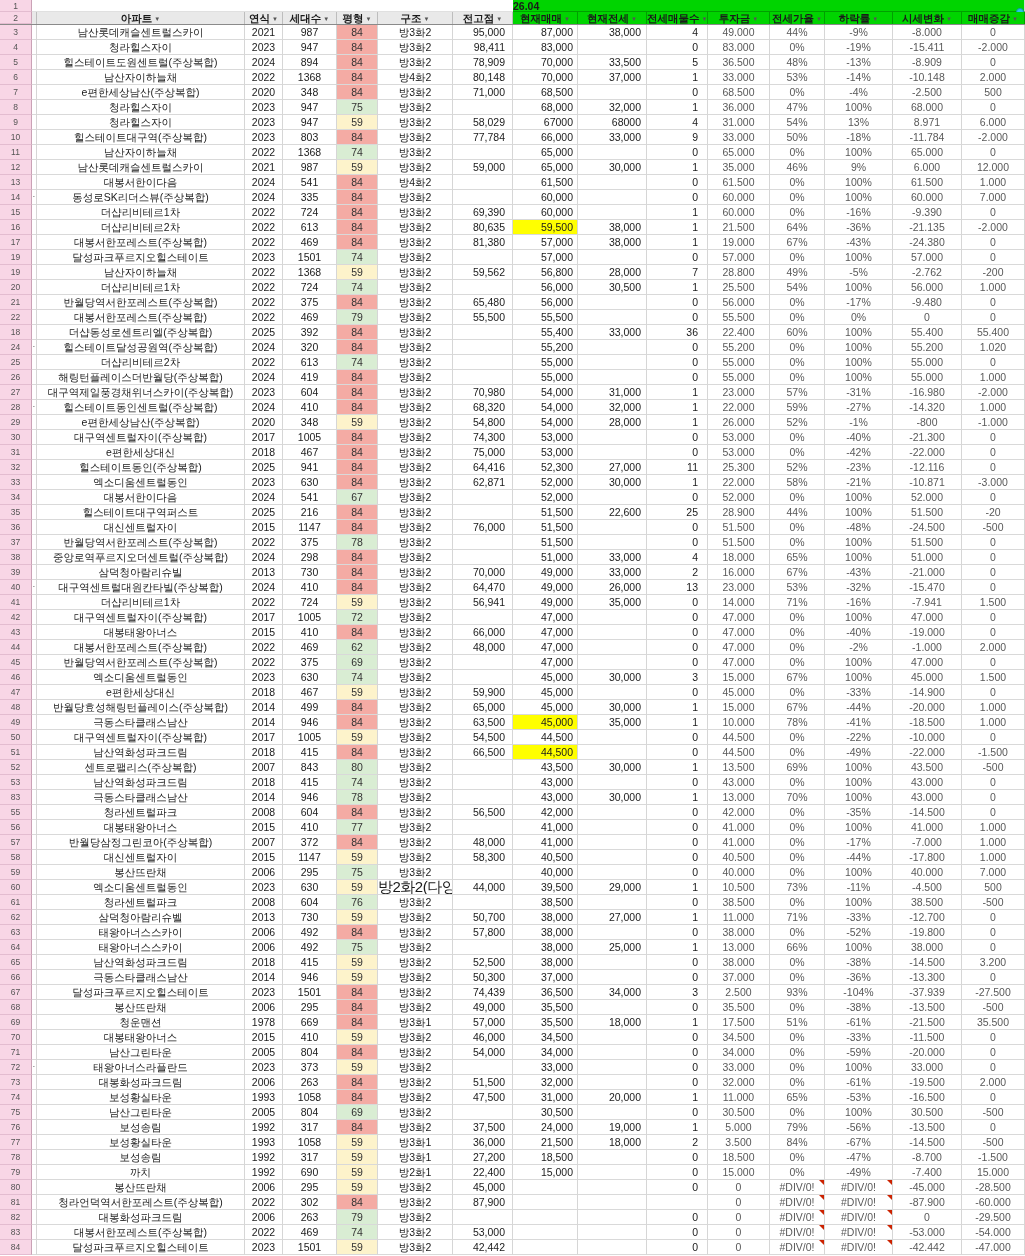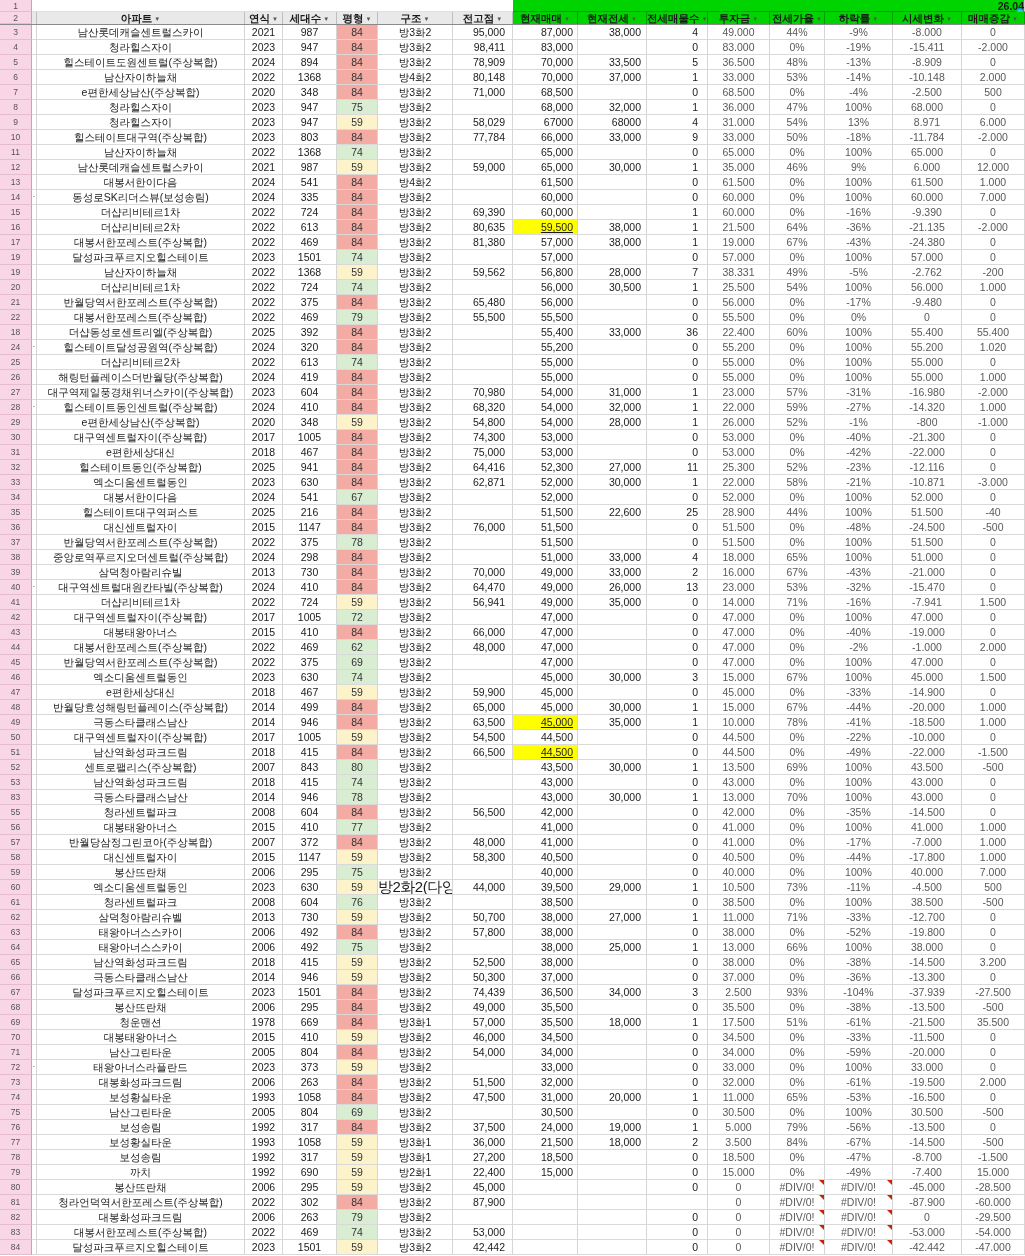--- a/index.html
+++ b/index.html
@@ -12,35 +12,35 @@
   
   .rn { background:var(--pink); color:#555; font-size:8.5px; text-align:center; line-height:15px; border-right:1px solid #caa2b6; border-bottom:1px solid #e3bcd0; }
   #row1 .rn, #row2 .rn { line-height:12px; }
   .ga { border-right:1px solid #d6d6d6; font-size:7px; line-height:13px; text-align:center; color:#333; }
   
   .hd { background:#e9e9e9; font-weight:bold; font-size:10.5px; text-align:center; line-height:13px; border-right:1px solid #bdbdbd; border-bottom:none; }
   .hd.green { background:var(--green); border-right:1px solid #00a000; }
   .farrow { font-size:6px; color:#555; vertical-align:1px; margin-left:2px; }
   
   .blank1 { border-bottom:1px solid #e0e0e0; border-right:none; }
-  .period { background:var(--green); text-align:right; font-size:10.5px; font-weight:bold; line-height:12px; color:#1a1a1a; border-bottom:1px solid #00a000; }
+  .period { background:var(--green); text-align:left; font-size:10.5px; font-weight:bold; line-height:12px; color:#1a1a1a; border-bottom:1px solid #00a000; }
   .cursor-dot { position:absolute; top:8px; right:1px; width:8px; height:8px; border-radius:50%; background:#29c5e6; border:1px solid #0e93b5; }
   
   .c-apt { text-align:center; }
   .c-yr,.c-un,.c-st { text-align:center; }
   .c-sz { text-align:center; font-weight:normal; color:#333; }
   .sz-red { background:var(--szred); }
   .sz-yellow { background:var(--szyellow); }
   .sz-green { background:var(--szgreen); }
   .c-pk { text-align:right; padding-right:7px; }
   .c-sa { text-align:right; padding-right:4px; }
   .c-je { text-align:right; padding-right:5px; }
   .c-li { text-align:right; padding-right:9px; }
   .gray { color:#595959; text-align:center; }
-  .hl { background:var(--hl);text-decoration:underline; }
+  .hl { background:var(--hl); }
   .div0::after { content:""; position:absolute; top:0; right:0; border-left:5px solid transparent; border-top:5px solid #cc2200; }
   .st-small { font-size:15px; letter-spacing:-0.5px; }
 </style>
 </head>
 <body>
 
 <div id="sheet">
 
   <div id="row1">
     <div class="cell rn">1</div>
@@ -264,21 +264,21 @@
         <div class="cell c-li">0</div>
         <div class="cell gray">61.500</div>
         <div class="cell gray">0%</div>
         <div class="cell gray">100%</div>
         <div class="cell gray">61.500</div>
         <div class="cell gray">1.000</div>
       </div>
       <div class="row">
         <div class="cell rn">14</div>
         <div class="cell ga">·</div>
-        <div class="cell c-apt">동성로SK리더스뷰(보성송림)</div>
+        <div class="cell c-apt">동성로SK리더스뷰(주상복합)</div>
         <div class="cell c-yr">2024</div>
         <div class="cell c-un">335</div>
         <div class="cell c-sz sz-red">84</div>
         <div class="cell c-st">방3화2</div>
         <div class="cell c-pk"></div>
         <div class="cell c-sa">60,000</div>
         <div class="cell c-je"></div>
         <div class="cell c-li">0</div>
         <div class="cell gray">60.000</div>
         <div class="cell gray">0%</div>
@@ -363,21 +363,21 @@
         <div class="cell ga"></div>
         <div class="cell c-apt">남산자이하늘채</div>
         <div class="cell c-yr">2022</div>
         <div class="cell c-un">1368</div>
         <div class="cell c-sz sz-yellow">59</div>
         <div class="cell c-st">방3화2</div>
         <div class="cell c-pk">59,562</div>
         <div class="cell c-sa">56,800</div>
         <div class="cell c-je">28,000</div>
         <div class="cell c-li">7</div>
-        <div class="cell gray">38.331</div>
+        <div class="cell gray">28.800</div>
         <div class="cell gray">49%</div>
         <div class="cell gray">-5%</div>
         <div class="cell gray">-2.762</div>
         <div class="cell gray">-200</div>
       </div>
       <div class="row">
         <div class="cell rn">20</div>
         <div class="cell ga"></div>
         <div class="cell c-apt">더샵리비테르1차</div>
         <div class="cell c-yr">2022</div>
@@ -655,21 +655,21 @@
         <div class="cell c-sz sz-red">84</div>
         <div class="cell c-st">방3화2</div>
         <div class="cell c-pk"></div>
         <div class="cell c-sa">51,500</div>
         <div class="cell c-je">22,600</div>
         <div class="cell c-li">25</div>
         <div class="cell gray">28.900</div>
         <div class="cell gray">44%</div>
         <div class="cell gray">100%</div>
         <div class="cell gray">51.500</div>
-        <div class="cell gray">-40</div>
+        <div class="cell gray">-20</div>
       </div>
       <div class="row">
         <div class="cell rn">36</div>
         <div class="cell ga"></div>
         <div class="cell c-apt">대신센트럴자이</div>
         <div class="cell c-yr">2015</div>
         <div class="cell c-un">1147</div>
         <div class="cell c-sz sz-red">84</div>
         <div class="cell c-st">방3화2</div>
         <div class="cell c-pk">76,000</div>

